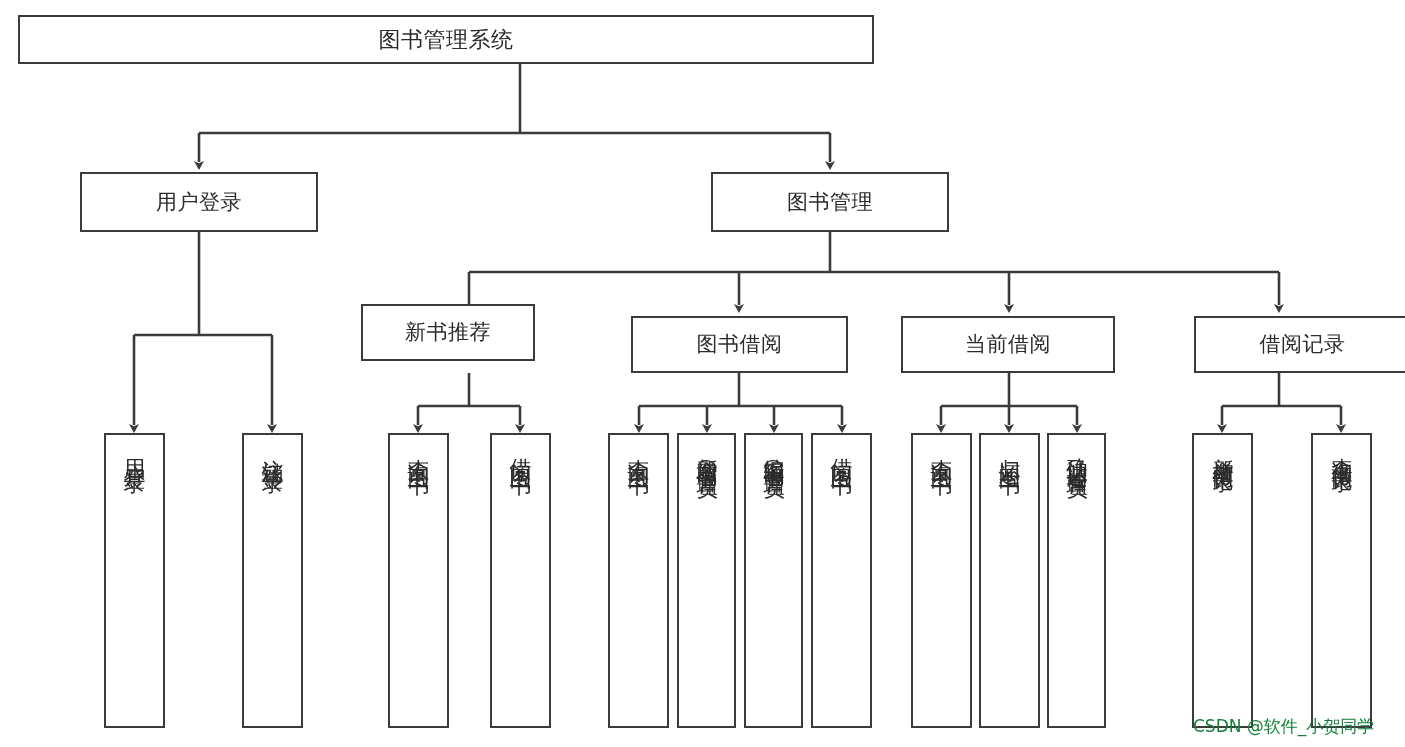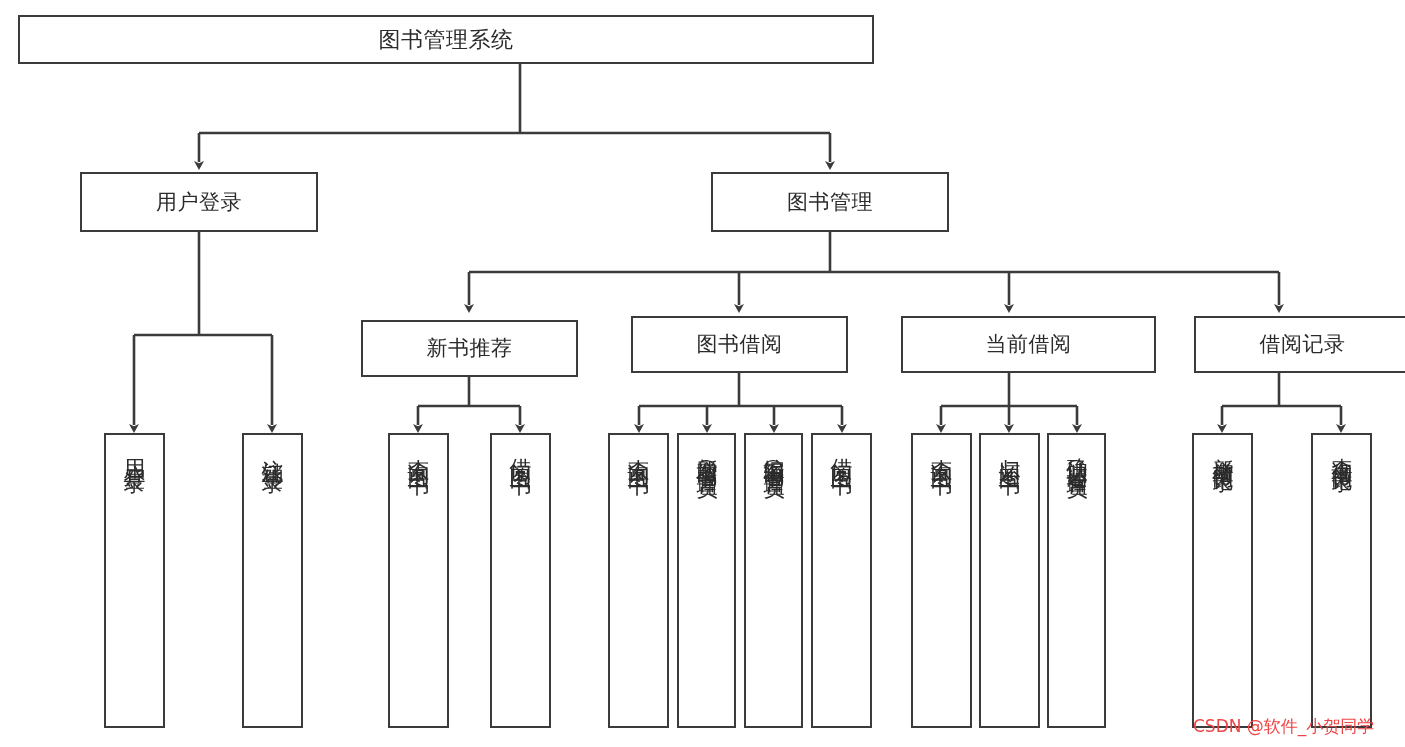--- a/index.html
+++ b/index.html
@@ -63,21 +63,21 @@
     line-height: 1.0;
     letter-spacing: 5px;
     white-space: nowrap;
   }
   .node.v.tall .label {
     font-size: 21px;
     letter-spacing: 3px;
   }
   .watermark {
     position: absolute;
-    color: #ef4444;
+    color: #15803d;
     font-size: 17px;
     white-space: nowrap;
     z-index: 3;
     font-family: "DejaVu Sans", "Liberation Sans", sans-serif;
   }
 </style>
 </head>
 <body>
 
 <div id="canvas">
@@ -138,27 +138,27 @@
     <span class="label">图书管理系统</span>
   </div>
 
   <div class="node h" style="left:80px; top:172px; width:238px; height:60px;">
     <span class="label">用户登录</span>
   </div>
   <div class="node h" style="left:711px; top:172px; width:238px; height:60px;">
     <span class="label">图书管理</span>
   </div>
 
-  <div class="node h" style="left:361px; top:320px; width:217px; height:57px;">
+  <div class="node h" style="left:361px; top:304px; width:174px; height:57px;">
     <span class="label">新书推荐</span>
   </div>
   <div class="node h" style="left:631px; top:316px; width:217px; height:57px;">
     <span class="label">图书借阅</span>
   </div>
-  <div class="node h" style="left:901px; top:316px; width:255px; height:57px;">
+  <div class="node h" style="left:901px; top:316px; width:214px; height:57px;">
     <span class="label">当前借阅</span>
   </div>
   <div class="node h" style="left:1171px; top:316px; width:217px; height:57px;margin-left:23px;">
     <span class="label">借阅记录</span>
   </div>
 
   <div class="node v" style="left:104px; top:433px; width:61px; height:295px;">
     <span class="label">用户登录</span>
   </div>
   <div class="node v" style="left:242px; top:433px; width:61px; height:295px;">

